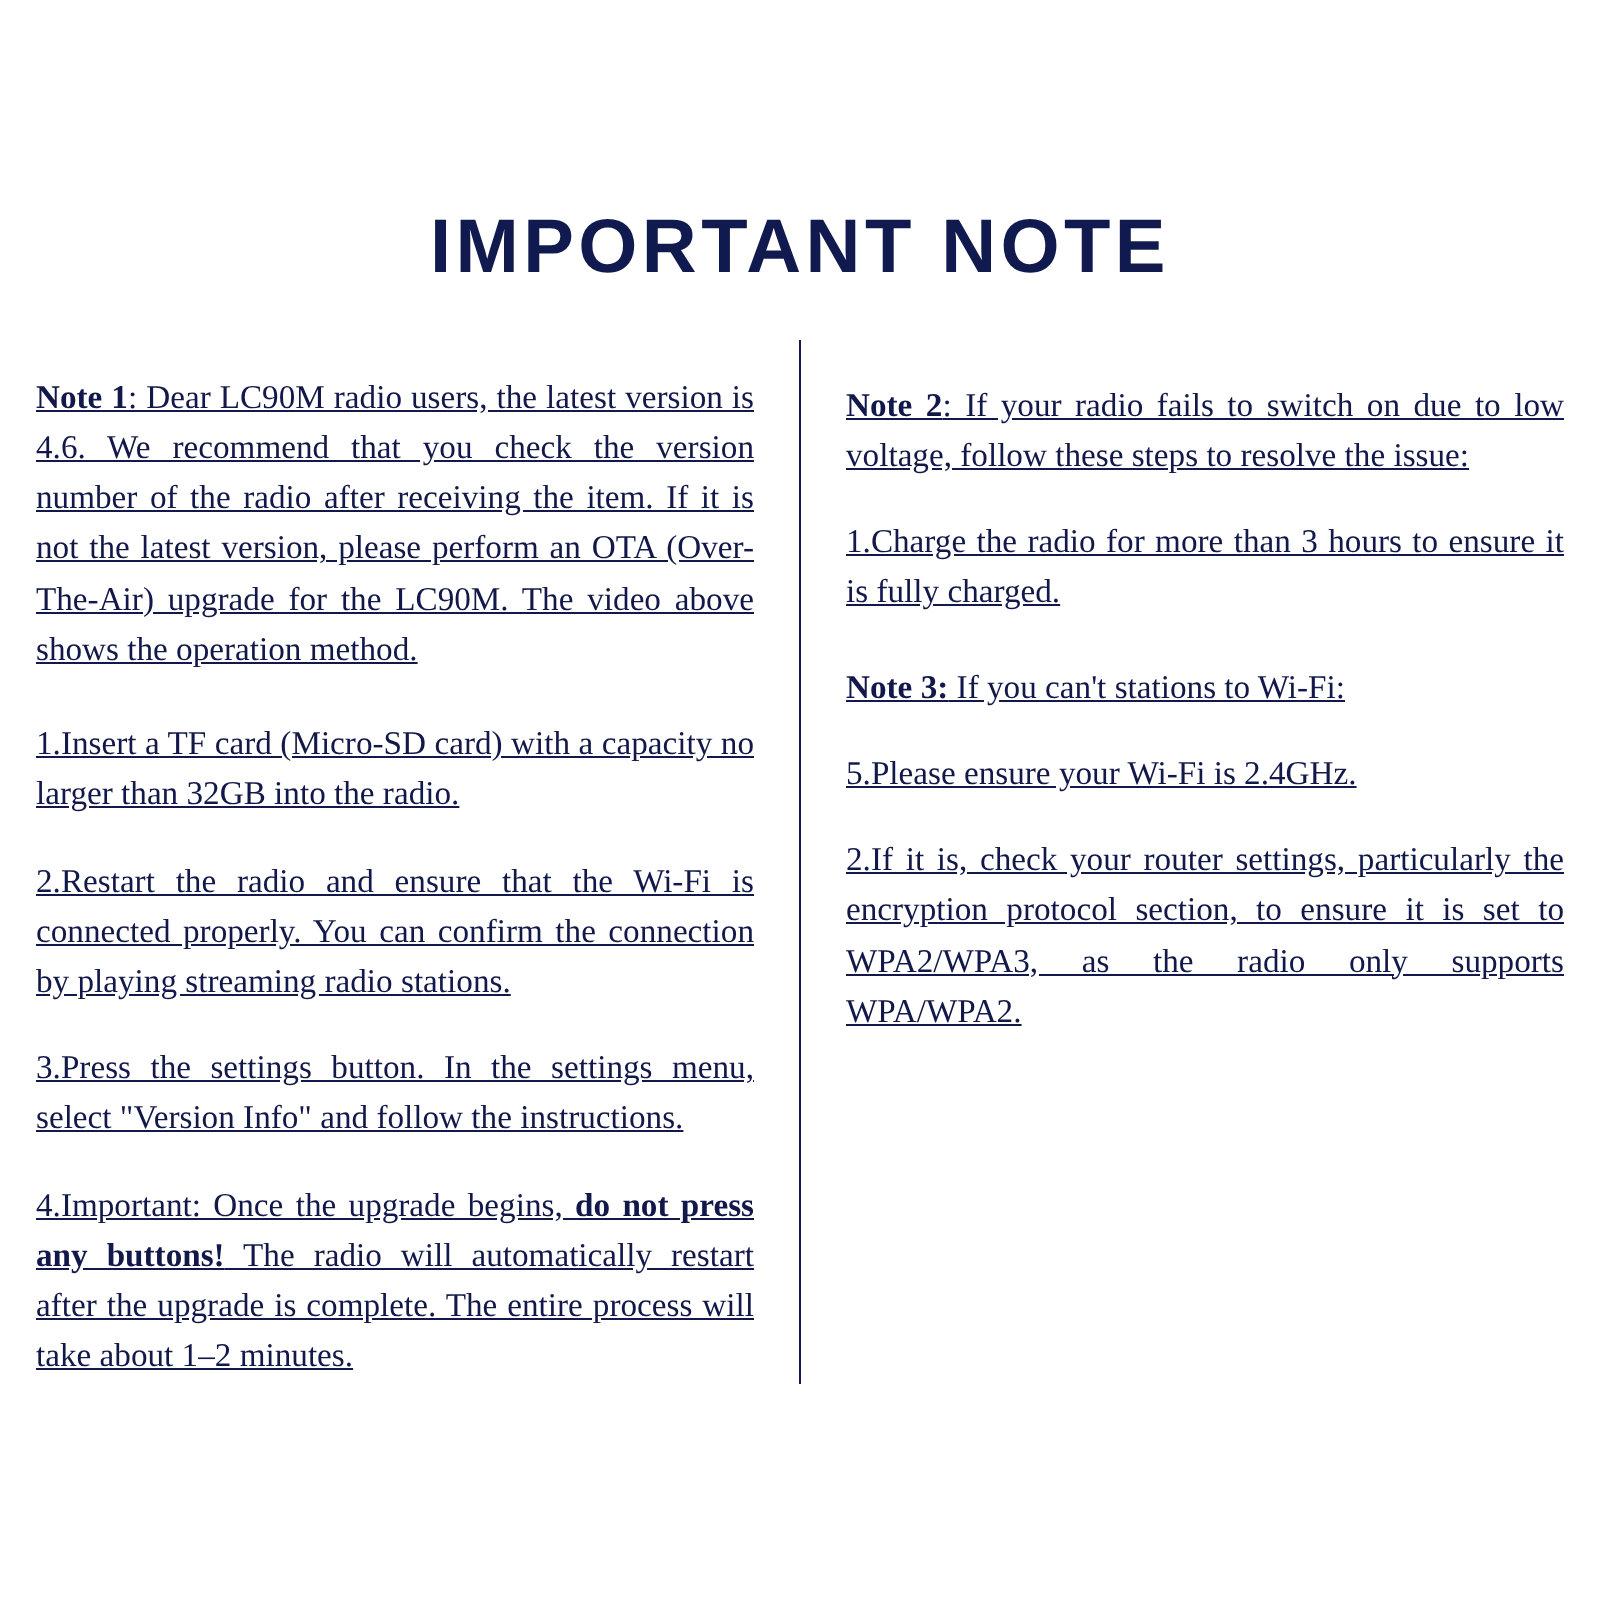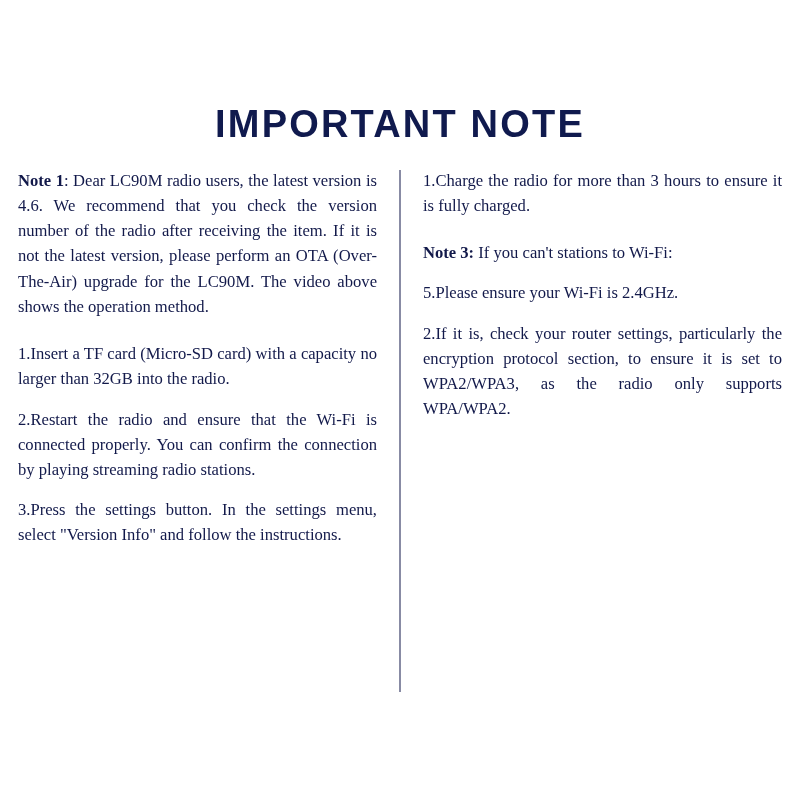--- a/index.html
+++ b/index.html
@@ -50,23 +50,24 @@
     width: 359px;
     font-size: 16.6px;
     line-height: 1.52;
     text-align: justify;
     text-justify: inter-word;
     color: #12194a;
   }
   .col.left { padding-right: 4px; }
   .col.right { padding-left: 6px; }
   .para {
-    margin: 0 0 15px 0;
+    margin: 18px 0 15px 0;
     text-align: justify;
     text-align-last: left;
+    text-decoration: underline;
   }
   .para.last { margin-bottom: 0; }
   .gap-before { margin-top: 22px; }
   .lbl { font-weight: bold; }
   b { font-weight: bold; }
 </style>
 </head>
 <body>
 
 <div class="page">
@@ -80,26 +81,28 @@
     <div class="col left">
 
       <p class="para"><span class="lbl">Note 1</span><span>: Dear LC90M radio users, the latest version is 4.6. We recommend that you check the version number of the radio after receiving the item. If it is not the latest version, please perform an OTA (Over-The-Air) upgrade for the LC90M. The video above shows the operation method.</span></p>
 
       <p class="para gap-before">1.Insert a TF card (Micro-SD card) with a capacity no larger than 32GB into the radio.</p>
 
       <p class="para">2.Restart the radio and ensure that the Wi-Fi is connected properly. You can confirm the connection by playing streaming radio stations.</p>
 
       <p class="para">3.Press the settings button. In the settings menu, select "Version Info" and follow the instructions.</p>
 
+      <p class="para last"><span>4.Important: Once the upgrade begins, </span><b>do not press any buttons!</b><span> The radio will automatically restart after the upgrade is complete. The entire process will take about 1–2 minutes.</span></p>
 
     </div>
 
     <div class="col right">
 
 
+      <p class="para gap-before"><span class="lbl">Note 2</span><span>: If your radio fails to switch on due to low voltage, follow these steps to resolve the issue:</span></p>
 
       <p class="para">1.Charge the radio for more than 3 hours to ensure it is fully charged.</p>
 
 
       <p class="para gap-before"><span class="lbl">Note 3:</span><span> If you can't stations to Wi-Fi:</span></p>
 
       <p class="para">5.Please ensure your Wi-Fi is 2.4GHz.</p>
 
       <p class="para last">2.If it is, check your router settings, particularly the encryption protocol section, to ensure it is set to WPA2/WPA3, as the radio only supports WPA/WPA2.</p>
 

